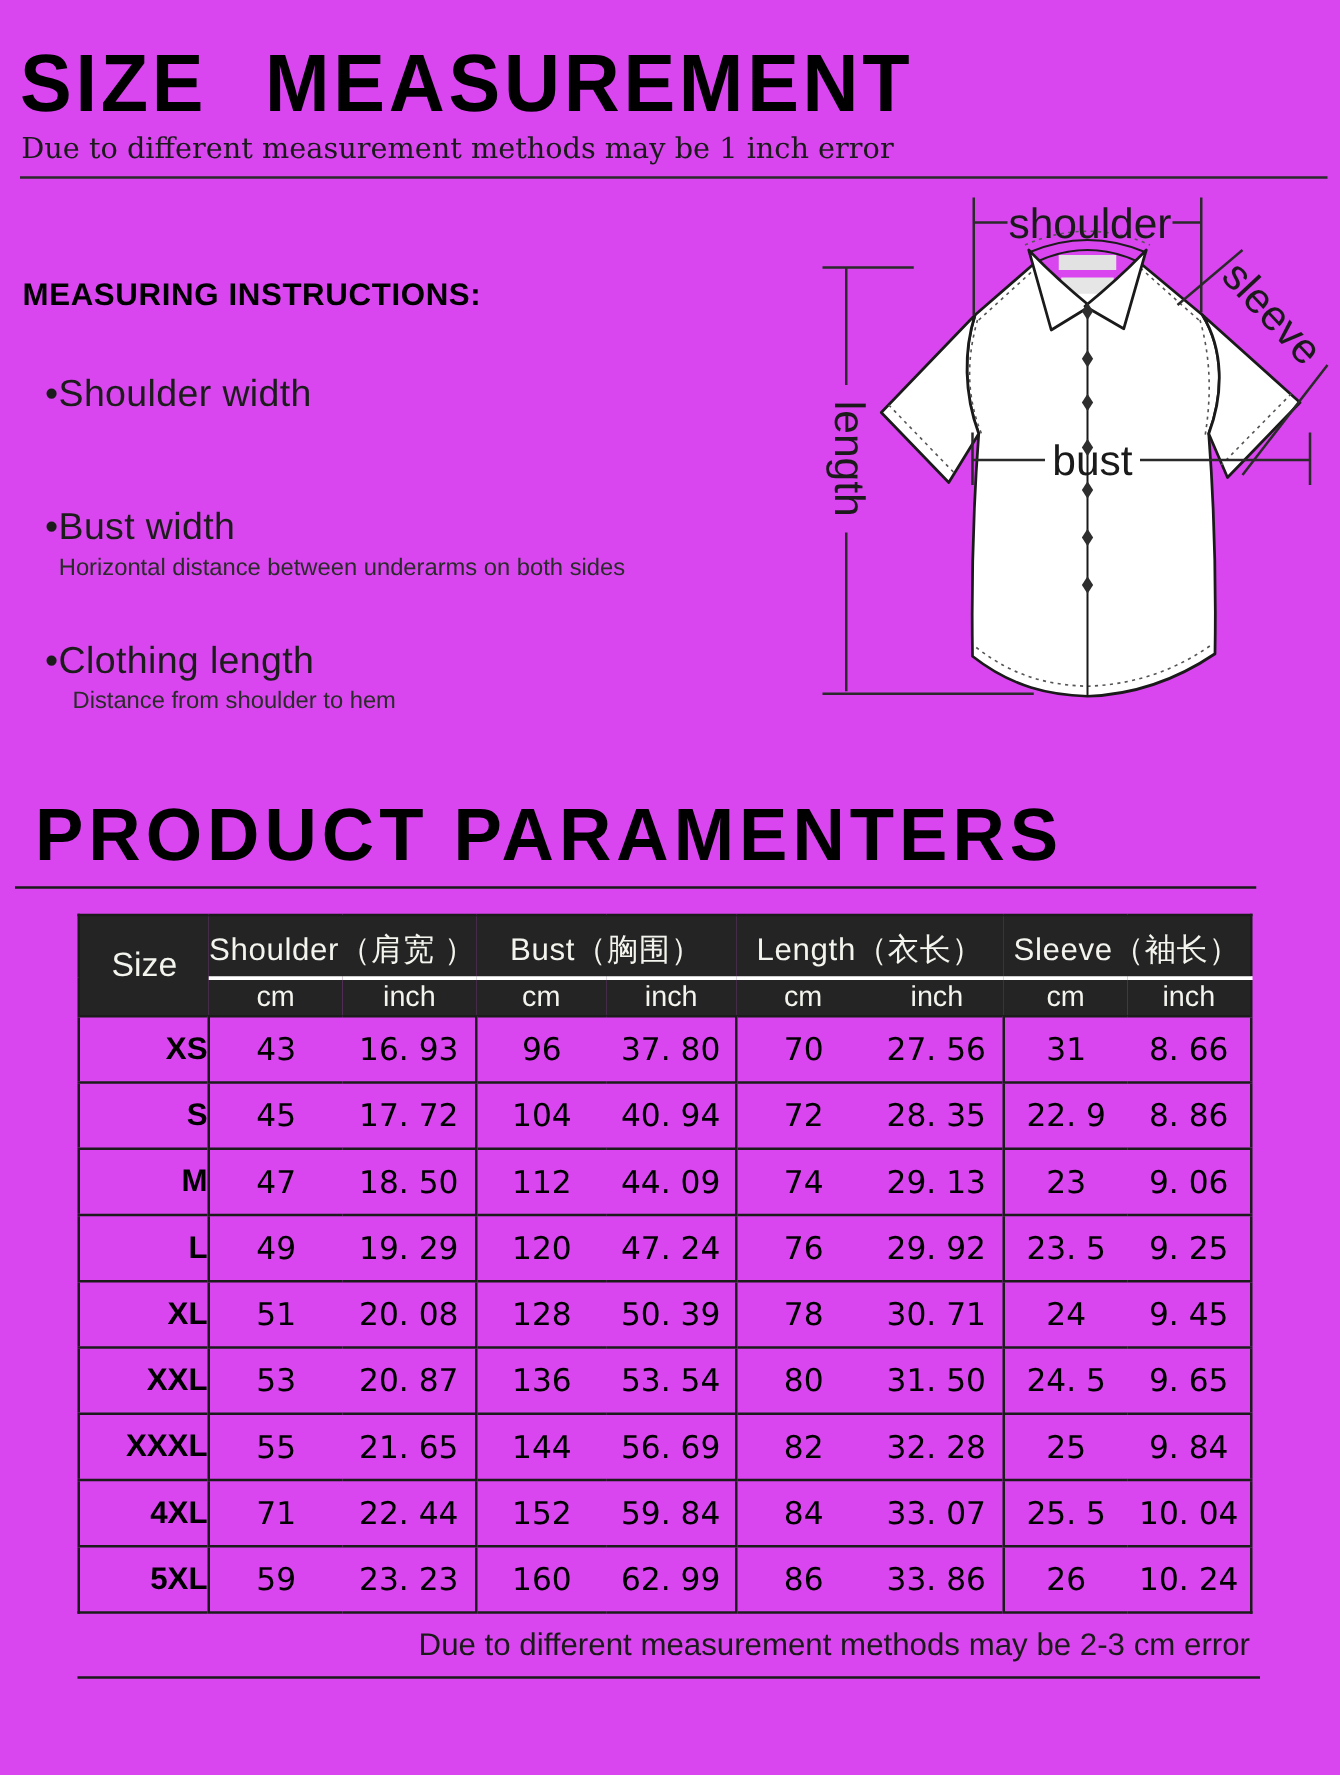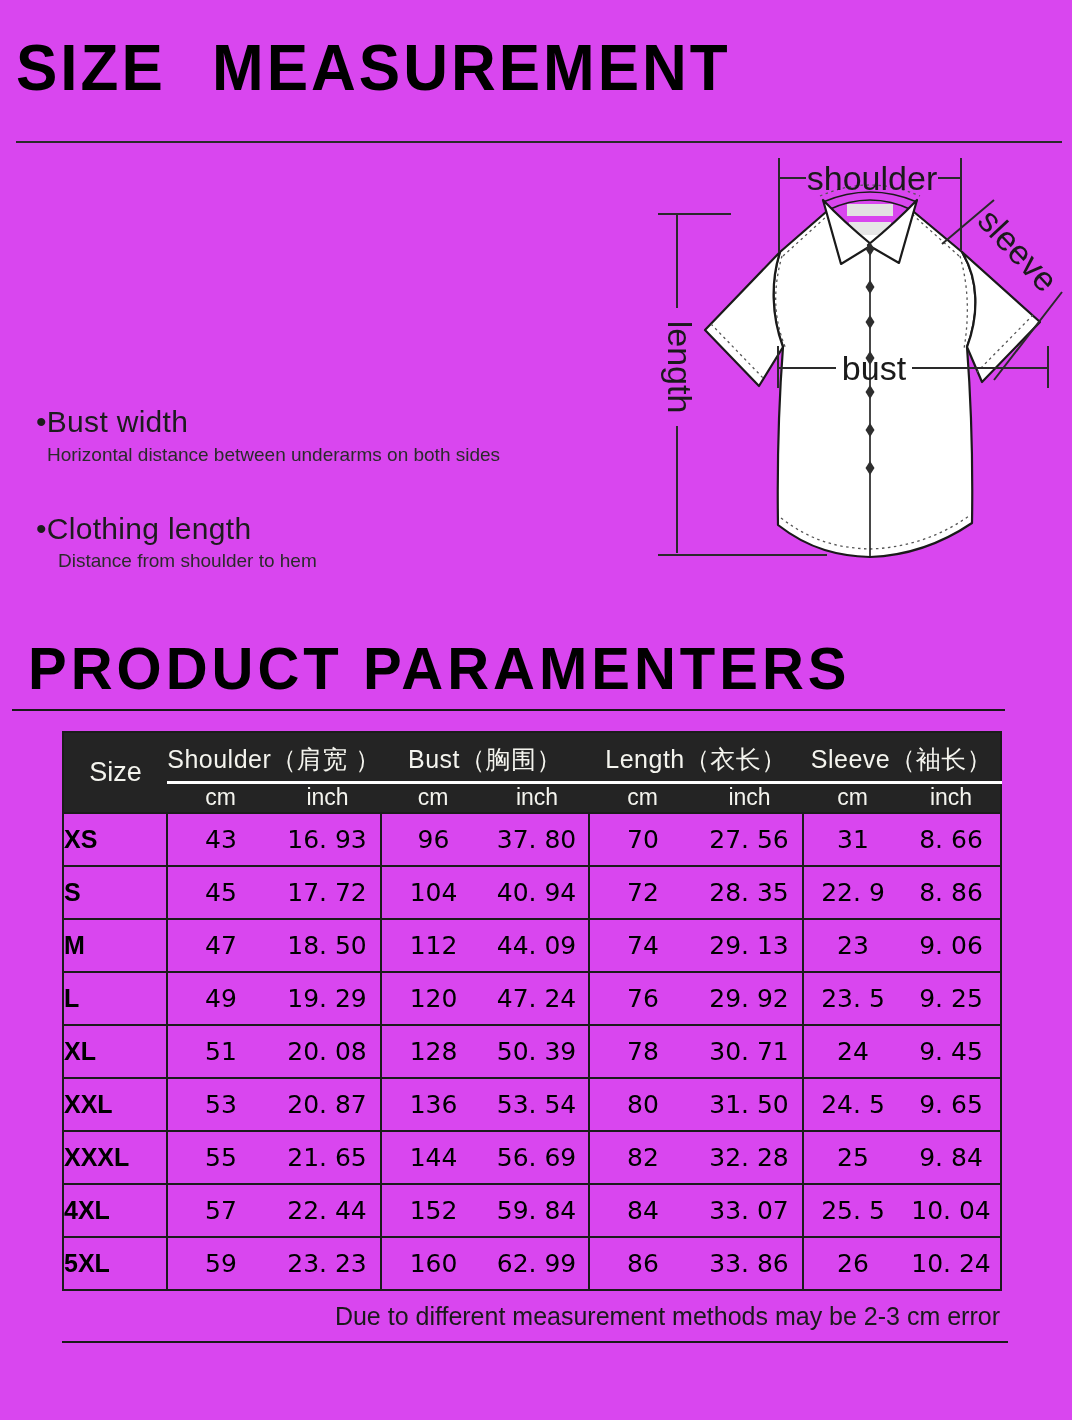--- a/index.html
+++ b/index.html
@@ -71,44 +71,47 @@
     text-align:center; vertical-align:middle;
   }
   .size-head { font-size:27px; }
   .group-head {
     font-size:25px; height:50px; letter-spacing:0.5px;
     border-bottom:3px solid #ffffff; padding-top:6px;
   }
   .unit-head { font-size:23px; height:31px; }
   .size-table tbody tr { height:53px; border-top:2px solid #1b1b1b; }
   .size-table tbody th {
-    font-size:25px; font-weight:700; color:#000; text-align:left; vertical-align:middle;
+    font-size:25px; font-weight:700; color:#000; text-align:right; vertical-align:middle;
   }
   .size-table tbody td {
     font-family:"DejaVu Sans", sans-serif;
     font-size:25px; color:#000; text-align:center; vertical-align:middle;
     white-space:nowrap;
   }
   .size-table td.sep { border-left:2px solid #1b1b1b;text-align:center; }
 
   .footer-note {
     left:62px; top:1302px; width:938px; text-align:right;
     font-size:25px; color:#1a1a1a; white-space:nowrap;
   }
   .rule3 { left:62px; top:1341px; width:946px; background:#1a1a1a; }
 </style>
 </head>
 <body>
 
 <div id="page">
 
   <div class="abs main-title">SIZE MEASUREMENT</div>
+  <div class="abs subtitle">Due to different measurement methods may be 1 inch error</div>
   <div class="abs rule rule1"></div>
 
-
+  <div class="abs mi-heading">MEASURING INSTRUCTIONS:</div>
+
+  <div class="abs mi-title t1">•Shoulder width</div>
   <div class="abs mi-title t2">•Bust width</div>
   <div class="abs mi-title t3">•Clothing length</div>
   <div class="abs mi-desc d2">Horizontal distance between underarms on both sides</div>
   <div class="abs mi-desc d3">Distance from shoulder to hem</div>
 
   <div class="abs diagram">
     <svg width="452" height="460" viewBox="0 0 452 460">
 
       <path class="shirt-line" d="M 160,112 C 151,140 151,175 163,207 C 159,260 157,320 158,385
            C 190,410 220,416 250,417 C 280,416 315,408 352,383
@@ -274,21 +277,21 @@
           <td>21. 65</td>
           <td class="sep">144</td>
           <td>56. 69</td>
           <td class="sep">82</td>
           <td>32. 28</td>
           <td class="sep">25</td>
           <td>9. 84</td>
         </tr>
         <tr>
           <th>4XL</th>
-          <td class="sep">57</td>
+          <td class="sep">71</td>
           <td>22. 44</td>
           <td class="sep">152</td>
           <td>59. 84</td>
           <td class="sep">84</td>
           <td>33. 07</td>
           <td class="sep">25. 5</td>
           <td>10. 04</td>
         </tr>
         <tr>
           <th>5XL</th>

